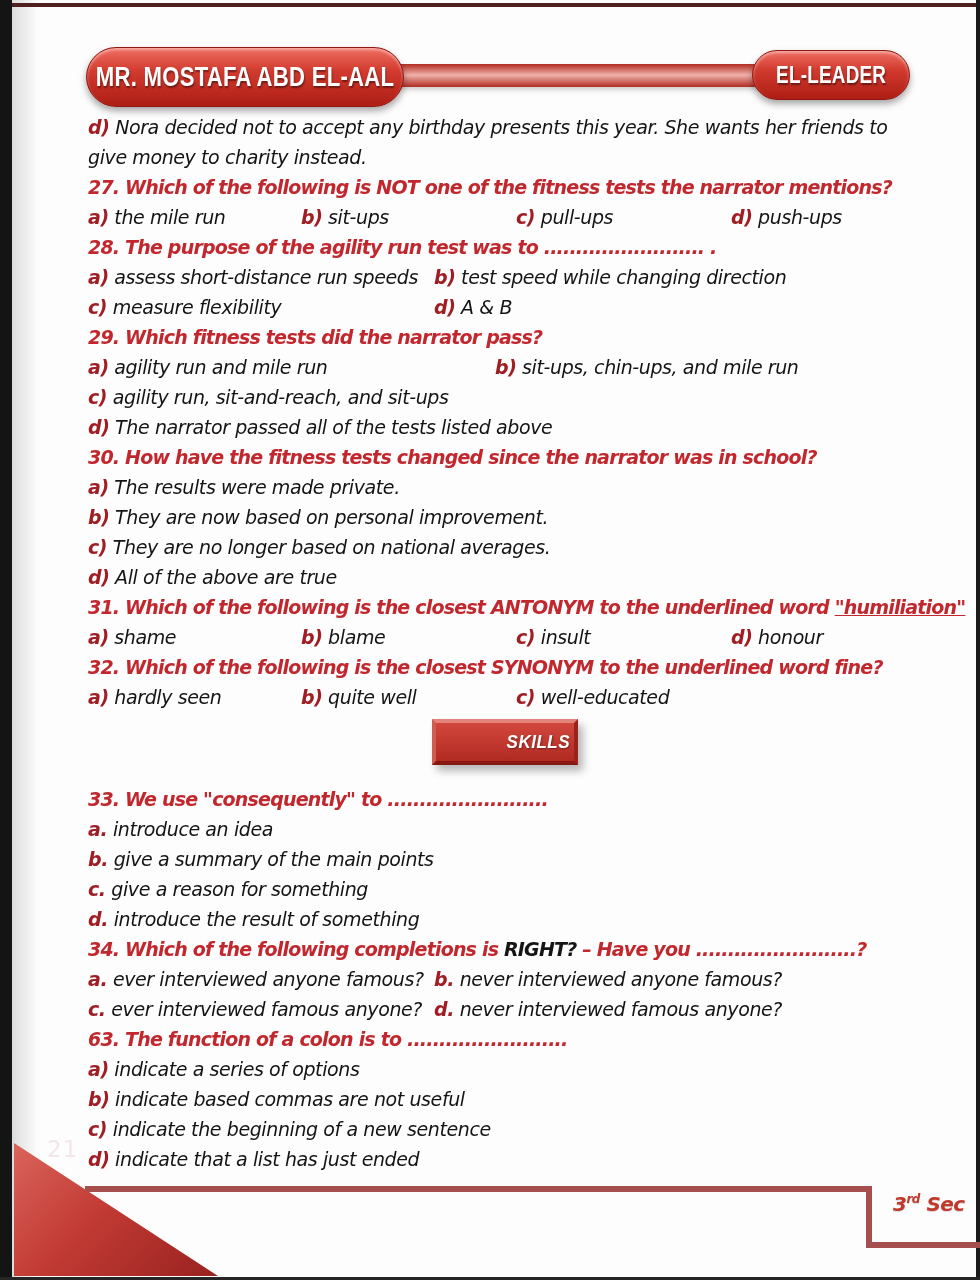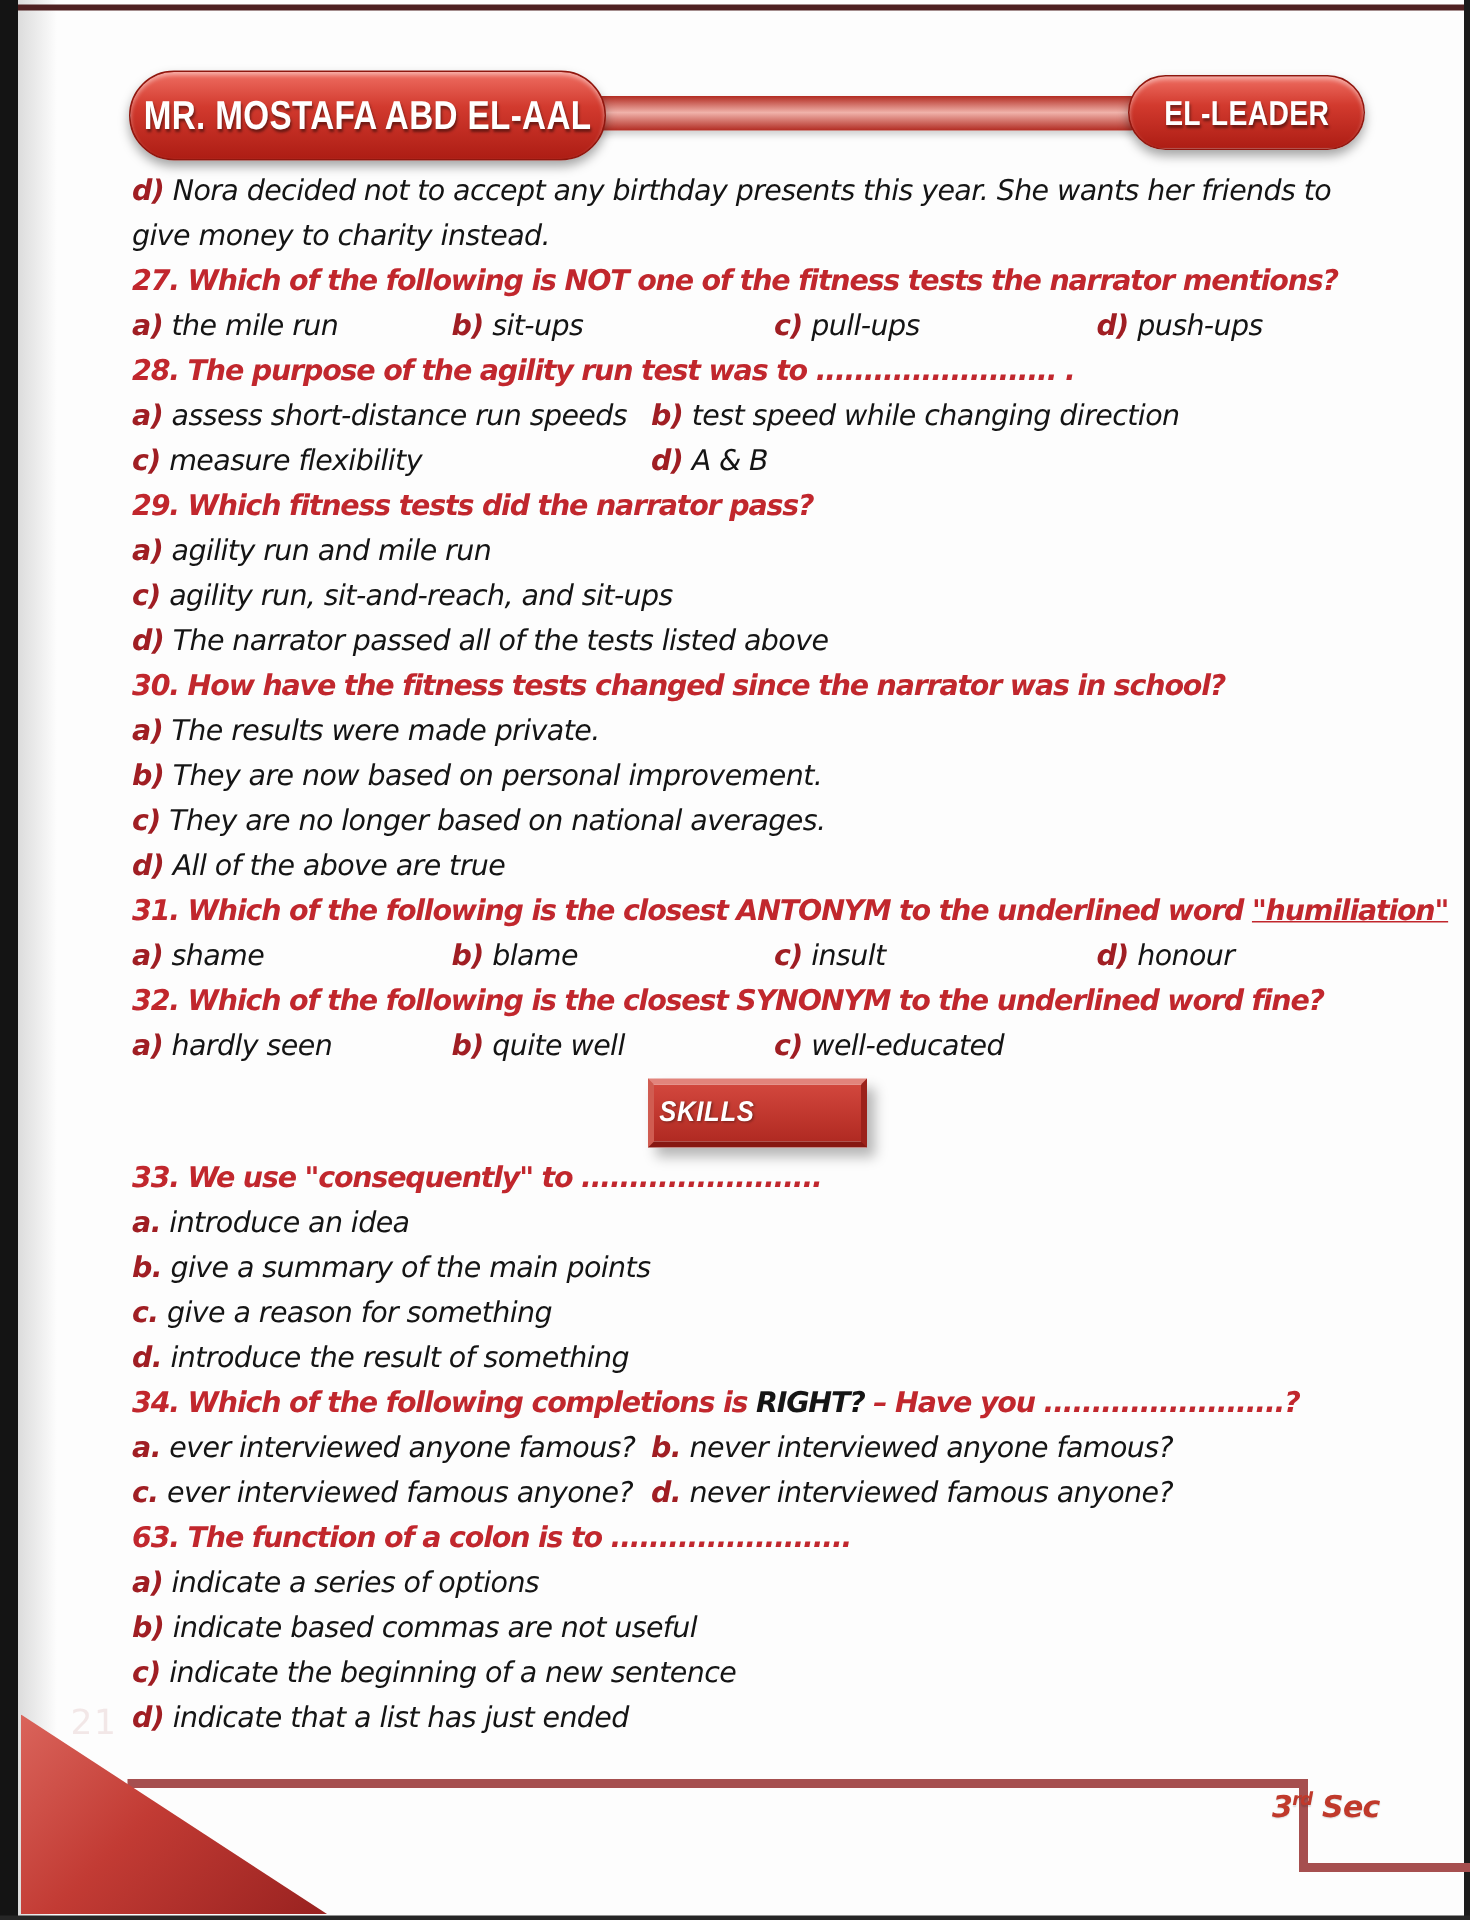--- a/index.html
+++ b/index.html
@@ -51,38 +51,38 @@
   .opt-label{color:#a01e23;font-weight:bold;}
   .opt-text{color:#141414;}
   .opt-row{white-space:nowrap;}
   .cols-4{display:grid;grid-template-columns:173px 175px 175px 1fr;gap:40px;}
   .cols-2{display:grid;grid-template-columns:346px 1fr;}
   .cols-2w{display:grid;grid-template-columns:407px 1fr;}
   .cols-1{display:block;}
 
   
   .skills{
-    width:138px;height:38px;margin:7px 0 5px 344px;
-    display:flex;align-items:center;justify-content:flex-start;
+    width:138px;height:38px;margin:7px 0 19px 344px;
+    display:flex;align-items:center;justify-content:flex-end;
     background:linear-gradient(180deg,#d2473d 0%,#c0372e 55%,#b02a22 100%);
     border-top:4px solid #e2847c;border-left:4px solid #d05c51;
     border-right:4px solid #9c221b;border-bottom:4px solid #871812;
     box-shadow:5px 6px 8px rgba(0,0,0,.28);
   }
   .skills-text{
     font-family:"Liberation Sans",sans-serif;font-weight:bold;font-size:19px;color:#fff;
     letter-spacing:.5px;transform:scaleX(.9);text-shadow:1px 1px 2px rgba(0,0,0,.4);
   }
 
   
   .foot-line-h1{position:absolute;left:85px;top:1186px;width:787px;height:6px;background:#a64f4f;}
   .foot-line-v{position:absolute;left:866px;top:1186px;width:6px;height:62px;background:#a64f4f;}
   .foot-line-h2{position:absolute;left:866px;top:1242px;width:114px;height:6px;background:#a64f4f;}
   .grade{
-    position:absolute;left:848px;top:1192px;color:#c0392b;font-weight:bold;font-style:italic;
+    position:absolute;left:893px;top:1192px;color:#c0392b;font-weight:bold;font-style:italic;
     font-size:20px;letter-spacing:-0.5px;white-space:nowrap;text-shadow:0 1px 1px rgba(0,0,0,.15);
   }
   .grade sup{font-size:12px;}
   .triangle{
     position:absolute;left:14px;top:1143px;width:204px;height:133px;
     clip-path:polygon(0 0,100% 100%,0 100%);
     background:linear-gradient(135deg,#da645b 0%,#c23b34 45%,#992220 100%);
   }
   .page-num{
     position:absolute;left:47px;top:1136px;color:#f2e7e7;font-size:23px;
@@ -130,20 +130,21 @@
         </div>
         <div class="opt-row cols-2">
           <span class="opt"><span class="opt-label">c)</span><span class="opt-text"> measure flexibility</span></span>
           <span class="opt"><span class="opt-label">d)</span><span class="opt-text"> A &amp; B</span></span>
         </div>
       </div>
       <div class="question">
         <div class="q-title"><span class="seg-red">29. Which fitness tests did the narrator pass?</span></div>
         <div class="opt-row cols-2w">
           <span class="opt"><span class="opt-label">a)</span><span class="opt-text"> agility run and mile run</span></span>
+          <span class="opt"><span class="opt-label">b)</span><span class="opt-text"> sit-ups, chin-ups, and mile run</span></span>
         </div>
         <div class="opt-row cols-1"><span class="opt"><span class="opt-label">c)</span><span class="opt-text"> agility run, sit-and-reach, and sit-ups</span></span></div>
         <div class="opt-row cols-1"><span class="opt"><span class="opt-label">d)</span><span class="opt-text"> The narrator passed all of the tests listed above</span></span></div>
       </div>
       <div class="question">
         <div class="q-title"><span class="seg-red">30. How have the fitness tests changed since the narrator was in school?</span></div>
         <div class="opt-row cols-1"><span class="opt"><span class="opt-label">a)</span><span class="opt-text"> The results were made private.</span></span></div>
         <div class="opt-row cols-1"><span class="opt"><span class="opt-label">b)</span><span class="opt-text"> They are now based on personal improvement.</span></span></div>
         <div class="opt-row cols-1"><span class="opt"><span class="opt-label">c)</span><span class="opt-text"> They are no longer based on national averages.</span></span></div>
         <div class="opt-row cols-1"><span class="opt"><span class="opt-label">d)</span><span class="opt-text"> All of the above are true</span></span></div>

